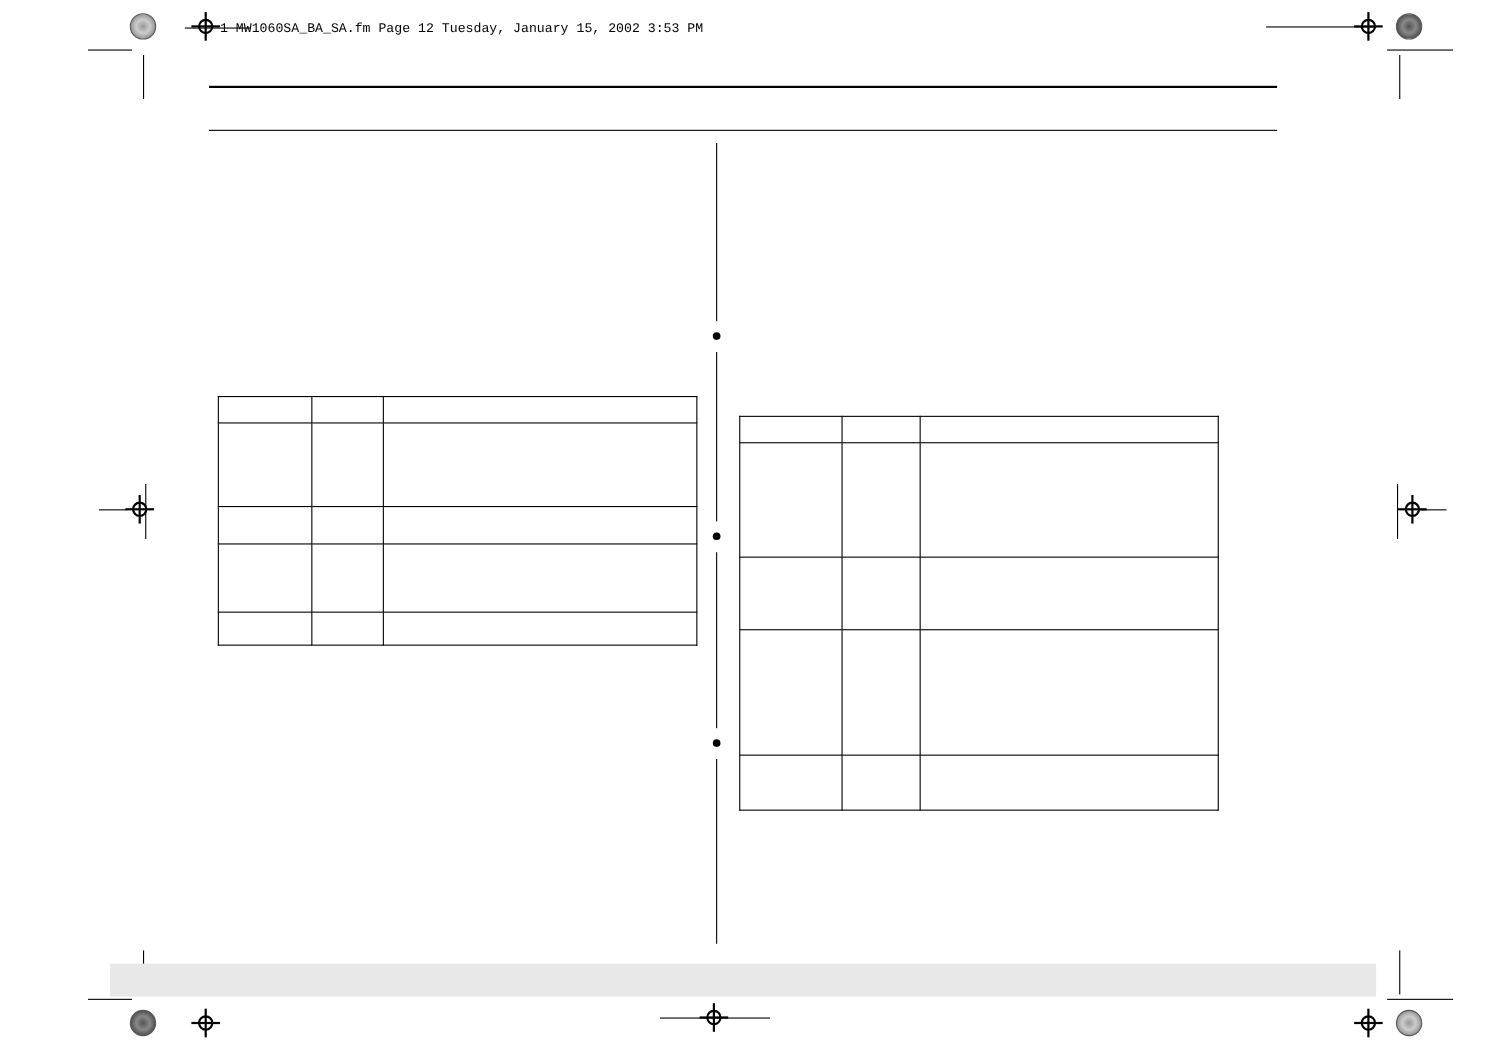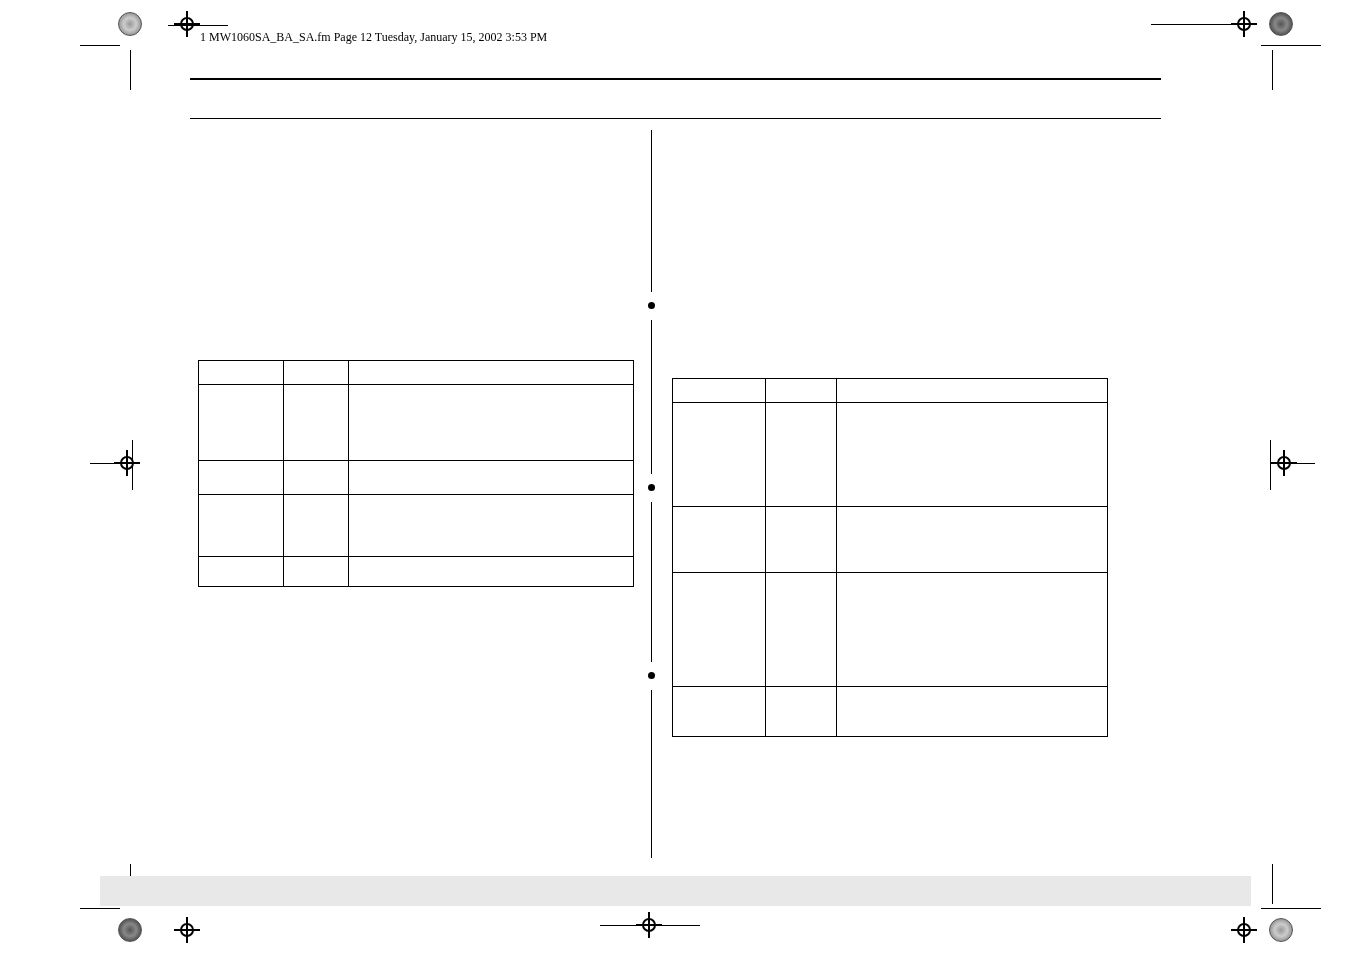--- a/index.html
+++ b/index.html
@@ -65,23 +65,23 @@
     left: 0;
     right: auto;
     top: 7px;
     height: 1px;
     background: #000;
     width: 60px;
   }
   .header-bar .text {
     position: absolute;
     left: 32px;
-    top: 12px;
+    top: 1px;
     white-space: nowrap;
-    font-family: Liberation Serif, serif;
+    font-family: Liberation Mono, monospace;
   }
 
   
   .body-rule-1 {
     position: absolute;
     top: 78px; left: 190px; right: 190px; height: 2px; background: #000;
   }
   .body-rule-2 {
     position: absolute;
     top: 118px; left: 190px; right: 190px; height: 1px; background: #000;

